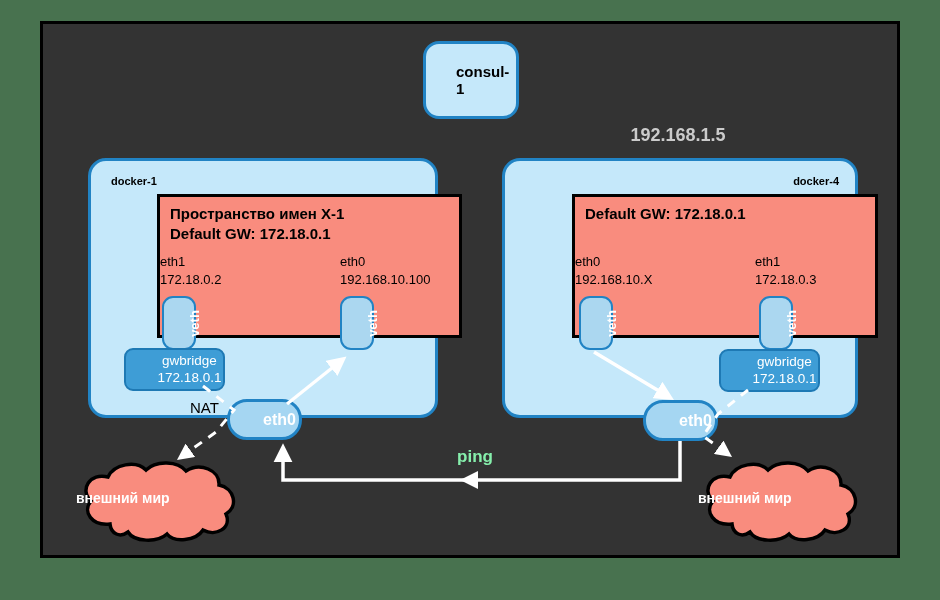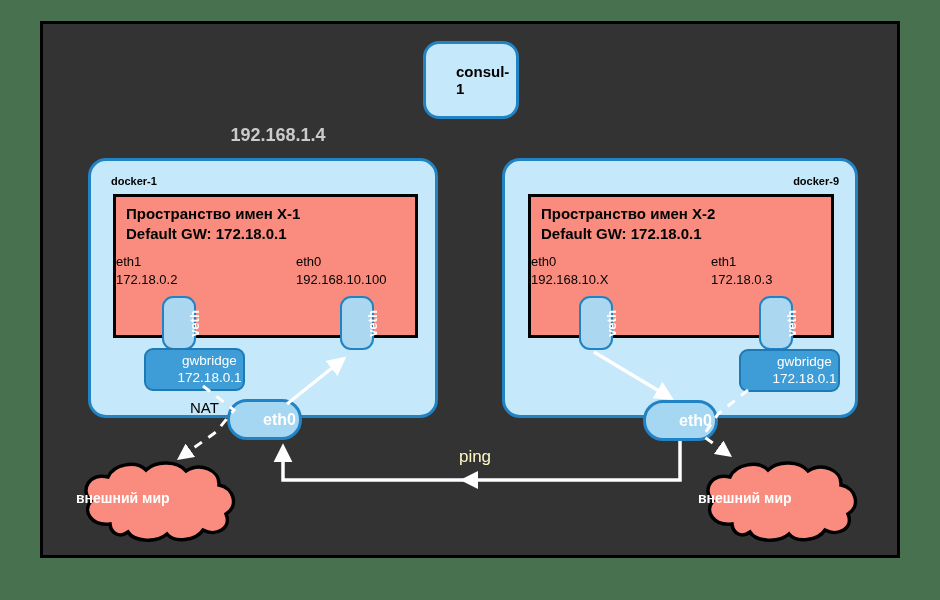--- a/index.html
+++ b/index.html
@@ -11,85 +11,84 @@
 
   .consul{left:423px;top:41px;width:96px;height:78px;background:#C5E8FA;
           border:3px solid #2183C4;border-radius:16px;display:flex;align-items:center;
           justify-content:center;font-weight:bold;font-size:15px;color:#000;}
 
   .ip-label{width:200px;text-align:center;font-weight:bold;font-size:18px;color:#CBCBCB;}
 
   .docker-box{background:#C5E8FA;border:3px solid #2183C4;border-radius:18px;}
   .docker-label{position:absolute;font-weight:bold;font-size:11px;color:#000;}
 
-  .ns-box{background:#F98C7E;border:3px solid #000;}
+  .ns-box{background:#F98C7E;border:3px solid #000;margin-left:44px;}
   .ns-text{position:absolute;left:10px;top:7px;font-weight:bold;font-size:15px;
            line-height:1.35;color:#000;}
   .iface{position:absolute;font-size:13px;line-height:1.35;color:#000;}
   .if-left{left:0;width:122px;top:56px;}
   .if-right{left:180px;width:122px;top:56px;}
 
   .veth{width:25px;height:54px;background:#ABD7F0;border:2.5px solid #2183C4;
         border-radius:11px;display:flex;align-items:center;justify-content:center;}
   .veth span{transform:rotate(-90deg);font-weight:bold;font-size:13px;color:#fff;}
 
   .gwbridge{width:101px;height:43px;background:#3E9DD6;border:2.5px solid #1E79B4;
             border-radius:9px;display:flex;flex-direction:column;align-items:center;
-            justify-content:center;color:#fff;font-size:13.5px;line-height:1.25;margin-left:20px;}
+            justify-content:center;color:#fff;font-size:13.5px;line-height:1.25;}
 
   .eth0-pill{width:75px;height:41px;background:#A5D6F2;border:3px solid #2183C4;
              border-radius:20px;display:flex;align-items:center;justify-content:center;
              font-weight:bold;font-size:16px;color:#fff;}
 
   .nat{width:55px;text-align:right;font-size:15px;color:#000000;}
-  .ping-label{width:100px;text-align:center;font-weight:normal;font-size:17px;color:#fef9c3;}
+  .ping-label{width:100px;text-align:center;font-weight:bold;font-size:17px;color:#86efac;}
 
   .cloud{width:164px;height:84px;}
   .cloud svg{position:absolute;left:0;top:0;}
   .cloud-text{position:absolute;left:0;top:32px;width:164px;
               font-weight:bold;font-size:14px;color:#fff;}
 
   .overlay{position:absolute;left:0;top:0;width:940px;height:600px;pointer-events:none;}
 </style>
 </head>
 <body>
 
 <div class="stage">
   <div class="canvas"></div>
 
   <div class="abs consul">consul-1</div>
 
-  <div class="abs ip-label" style="left:163px;top:125px;">192.168.1.4</div>
+  <div class="abs ip-label" style="left:563px;top:125px;">192.168.1.5</div>
 
   <div class="abs docker-box" style="left:88px;top:158px;width:350px;height:260px;">
     <div class="docker-label" style="left:20px;top:14px;">docker-1</div>
   </div>
 
   <div class="abs docker-box" style="left:502px;top:158px;width:356px;height:260px;">
-    <div class="docker-label" style="right:16px;top:14px;">docker-9</div>
+    <div class="docker-label" style="right:16px;top:14px;">docker-4</div>
   </div>
 
   <div class="abs ns-box" style="left:113px;top:194px;width:305px;height:144px;">
     <div class="ns-text">
       <div>Пространство имен X-1</div>
       <div>Default GW: 172.18.0.1</div>
     </div>
     <div class="iface if-left">
       <div>eth1</div>
       <div>172.18.0.2</div>
     </div>
     <div class="iface if-right">
       <div>eth0</div>
       <div>192.168.10.100</div>
     </div>
   </div>
 
   <div class="abs ns-box" style="left:528px;top:194px;width:306px;height:144px;">
     <div class="ns-text">
-      <div>Пространство имен X-2</div>
       <div>Default GW: 172.18.0.1</div>
     </div>
     <div class="iface if-left">
       <div>eth0</div>
       <div>192.168.10.X</div>
     </div>
     <div class="iface if-right">
       <div>eth1</div>
       <div>172.18.0.3</div>
     </div>

